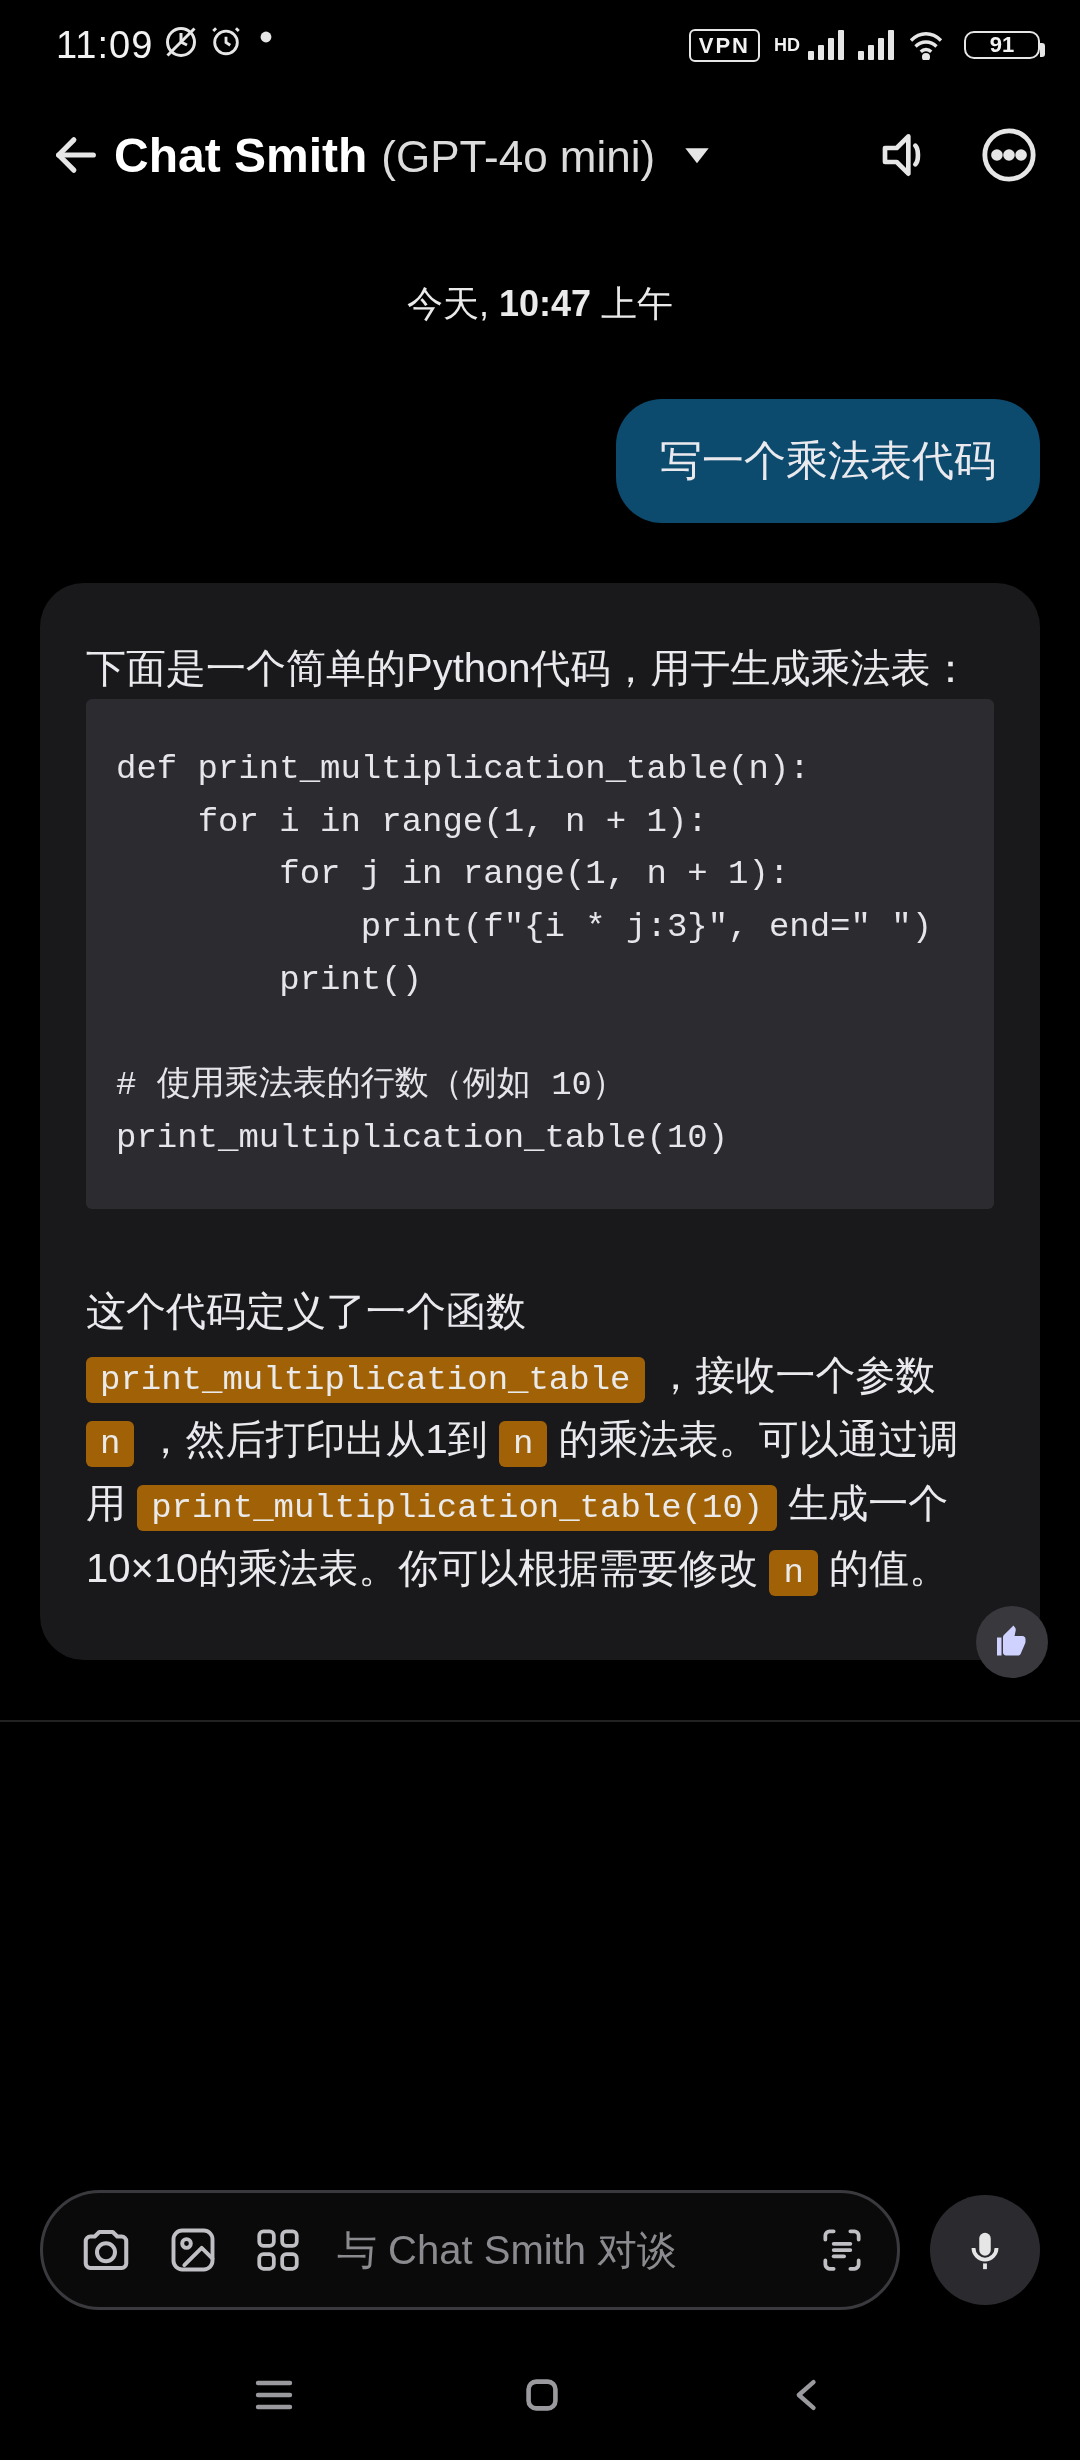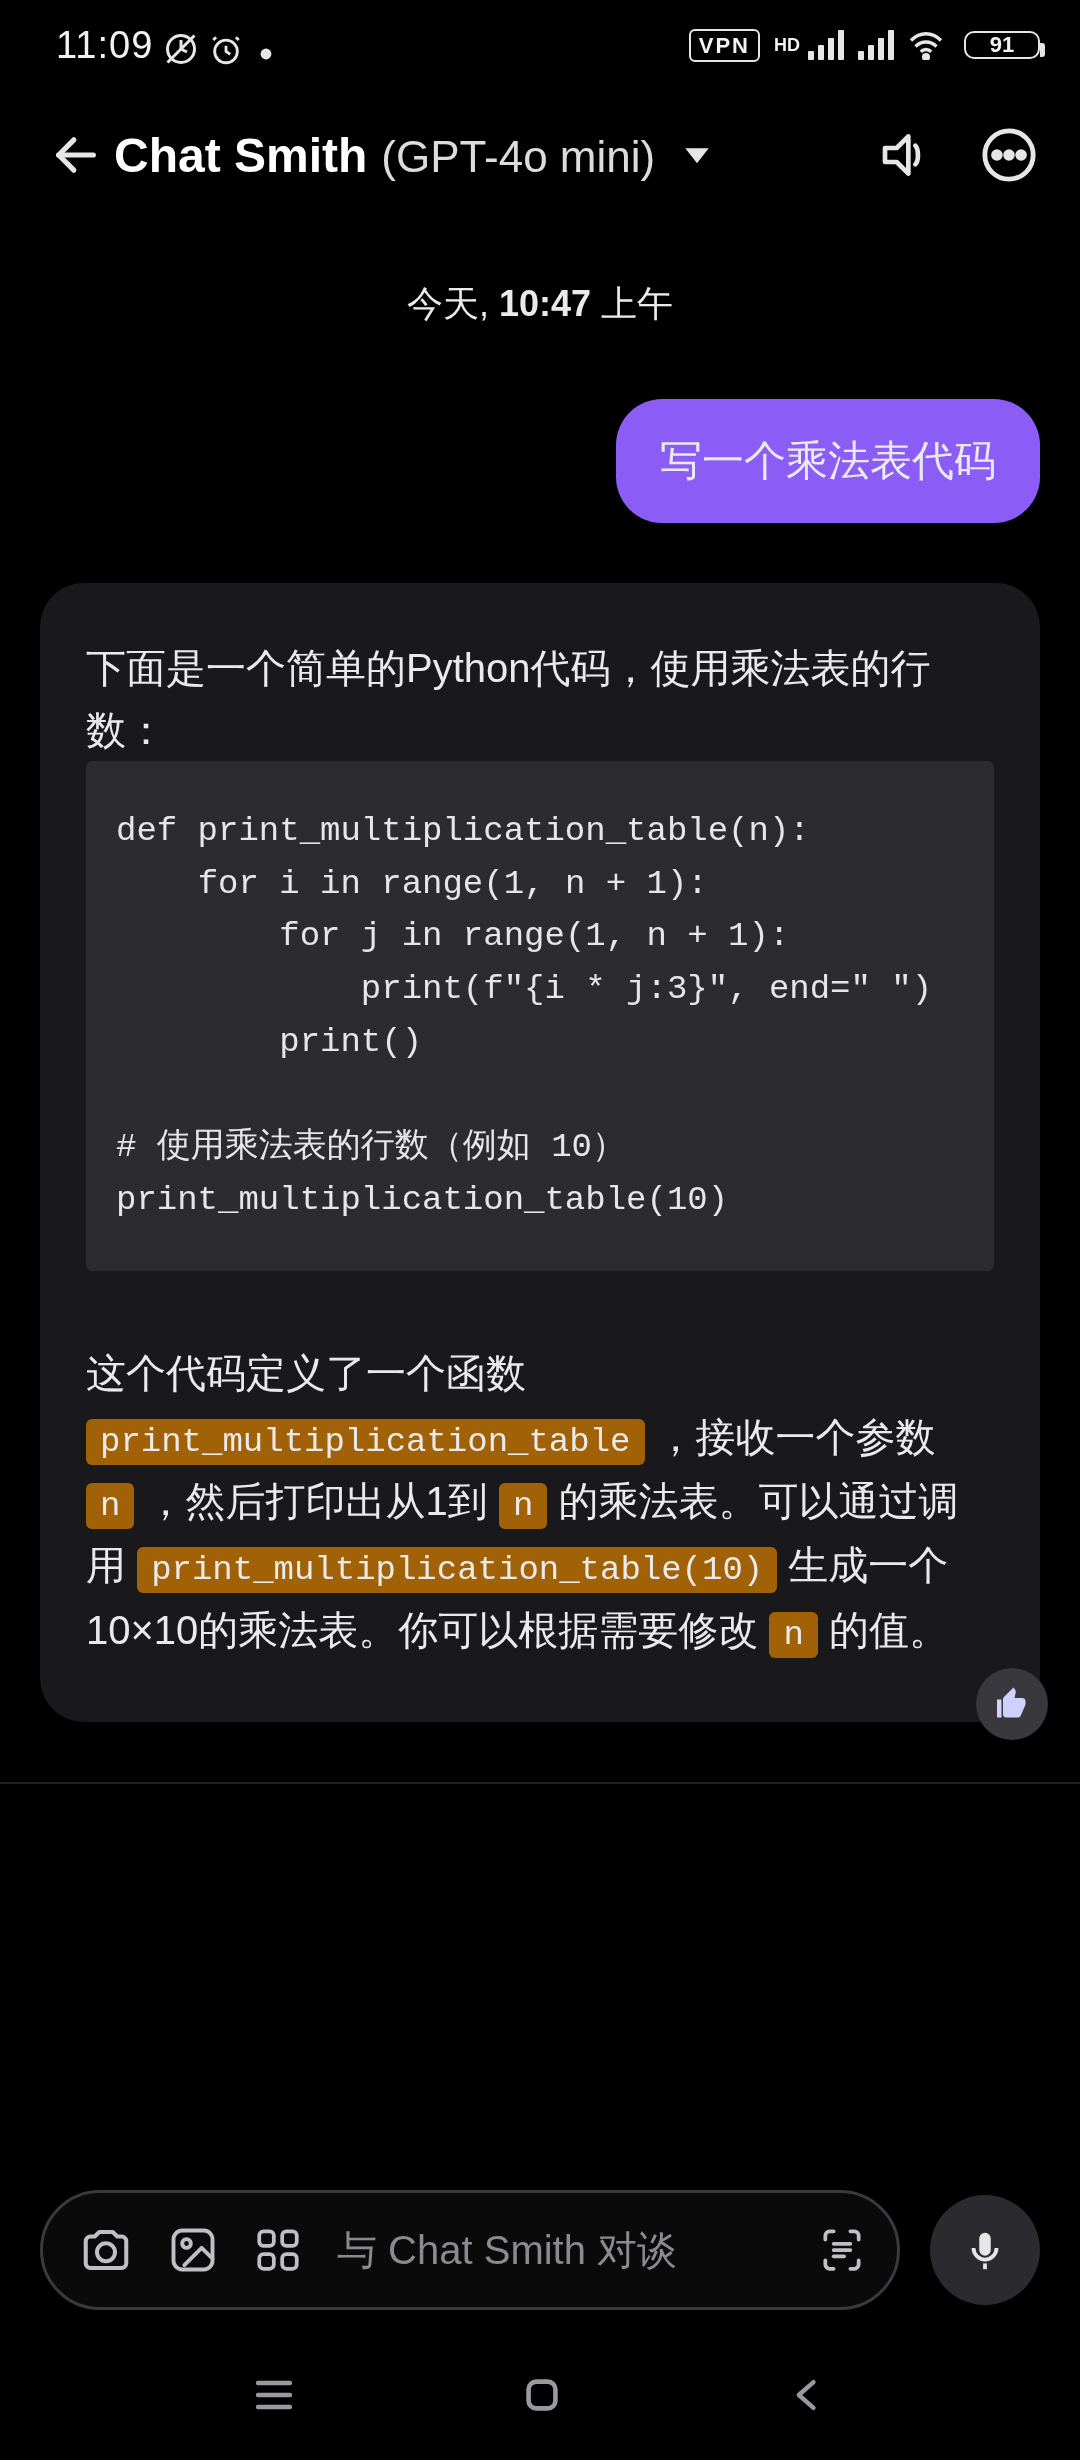--- a/index.html
+++ b/index.html
@@ -15,21 +15,21 @@
   
   .status-bar {
     height: 90px;
     display: flex;
     align-items: center;
     justify-content: space-between;
     padding: 0 40px 0 56px;
     font-size: 38px;
     color: #f2f2f2;
   }
-  .status-left { display: flex; align-items: flex-end; gap: 10px; }
+  .status-left { display: flex; align-items: flex-start; gap: 10px; }
   .status-time { font-weight: 500; letter-spacing: 1px; }
   .status-right { display: flex; align-items: center; gap: 14px; }
   .status-right > * { display: inline-flex; align-items: center; }
   .vpn-badge {
     border: 2.5px solid #e6e6e6;
     border-radius: 6px;
     font-size: 22px;
     padding: 2px 8px 1px 8px;
     letter-spacing: 2px;
     font-weight: 600;
@@ -75,21 +75,21 @@
     text-align: center;
     font-size: 36px;
     color: #eaeaea;
     margin-bottom: 70px;
   }
   .timestamp .tbold { font-weight: 700; text-align: right; }
 
   .row { display: flex; margin-bottom: 60px; }
   .row.user { justify-content: flex-end; }
   .bubble-user {
-    background: #8b5cf6;
+    background: #0c4a6e;
     color: #e9e9ee;
     font-size: 42px;
     padding: 34px 44px;
     border-radius: 46px;
     max-width: 80%;
   }
 
   .bubble-bot {
     background: #19191b;
     border-radius: 44px;
@@ -283,21 +283,21 @@
     <span class="tbold">10:47</span>
     <span>上午</span>
   </div>
 
   <div class="row user">
     <div class="bubble-user">写一个乘法表代码</div>
   </div>
 
   <div class="row">
     <div class="bubble-bot">
-      <p class="intro">下面是一个简单的Python代码，使用乘法表的行数：</p>
+      <p class="intro">下面是一个简单的Python代码，用于生成乘法表：</p>
 
       <pre class="code-block">def print_multiplication_table(n):
     for i in range(1, n + 1):
         for j in range(1, n + 1):
             print(f"{i * j:3}", end=" ")
         print()
 
 # 使用乘法表的行数（例如 10）
 print_multiplication_table(10)</pre>
 

